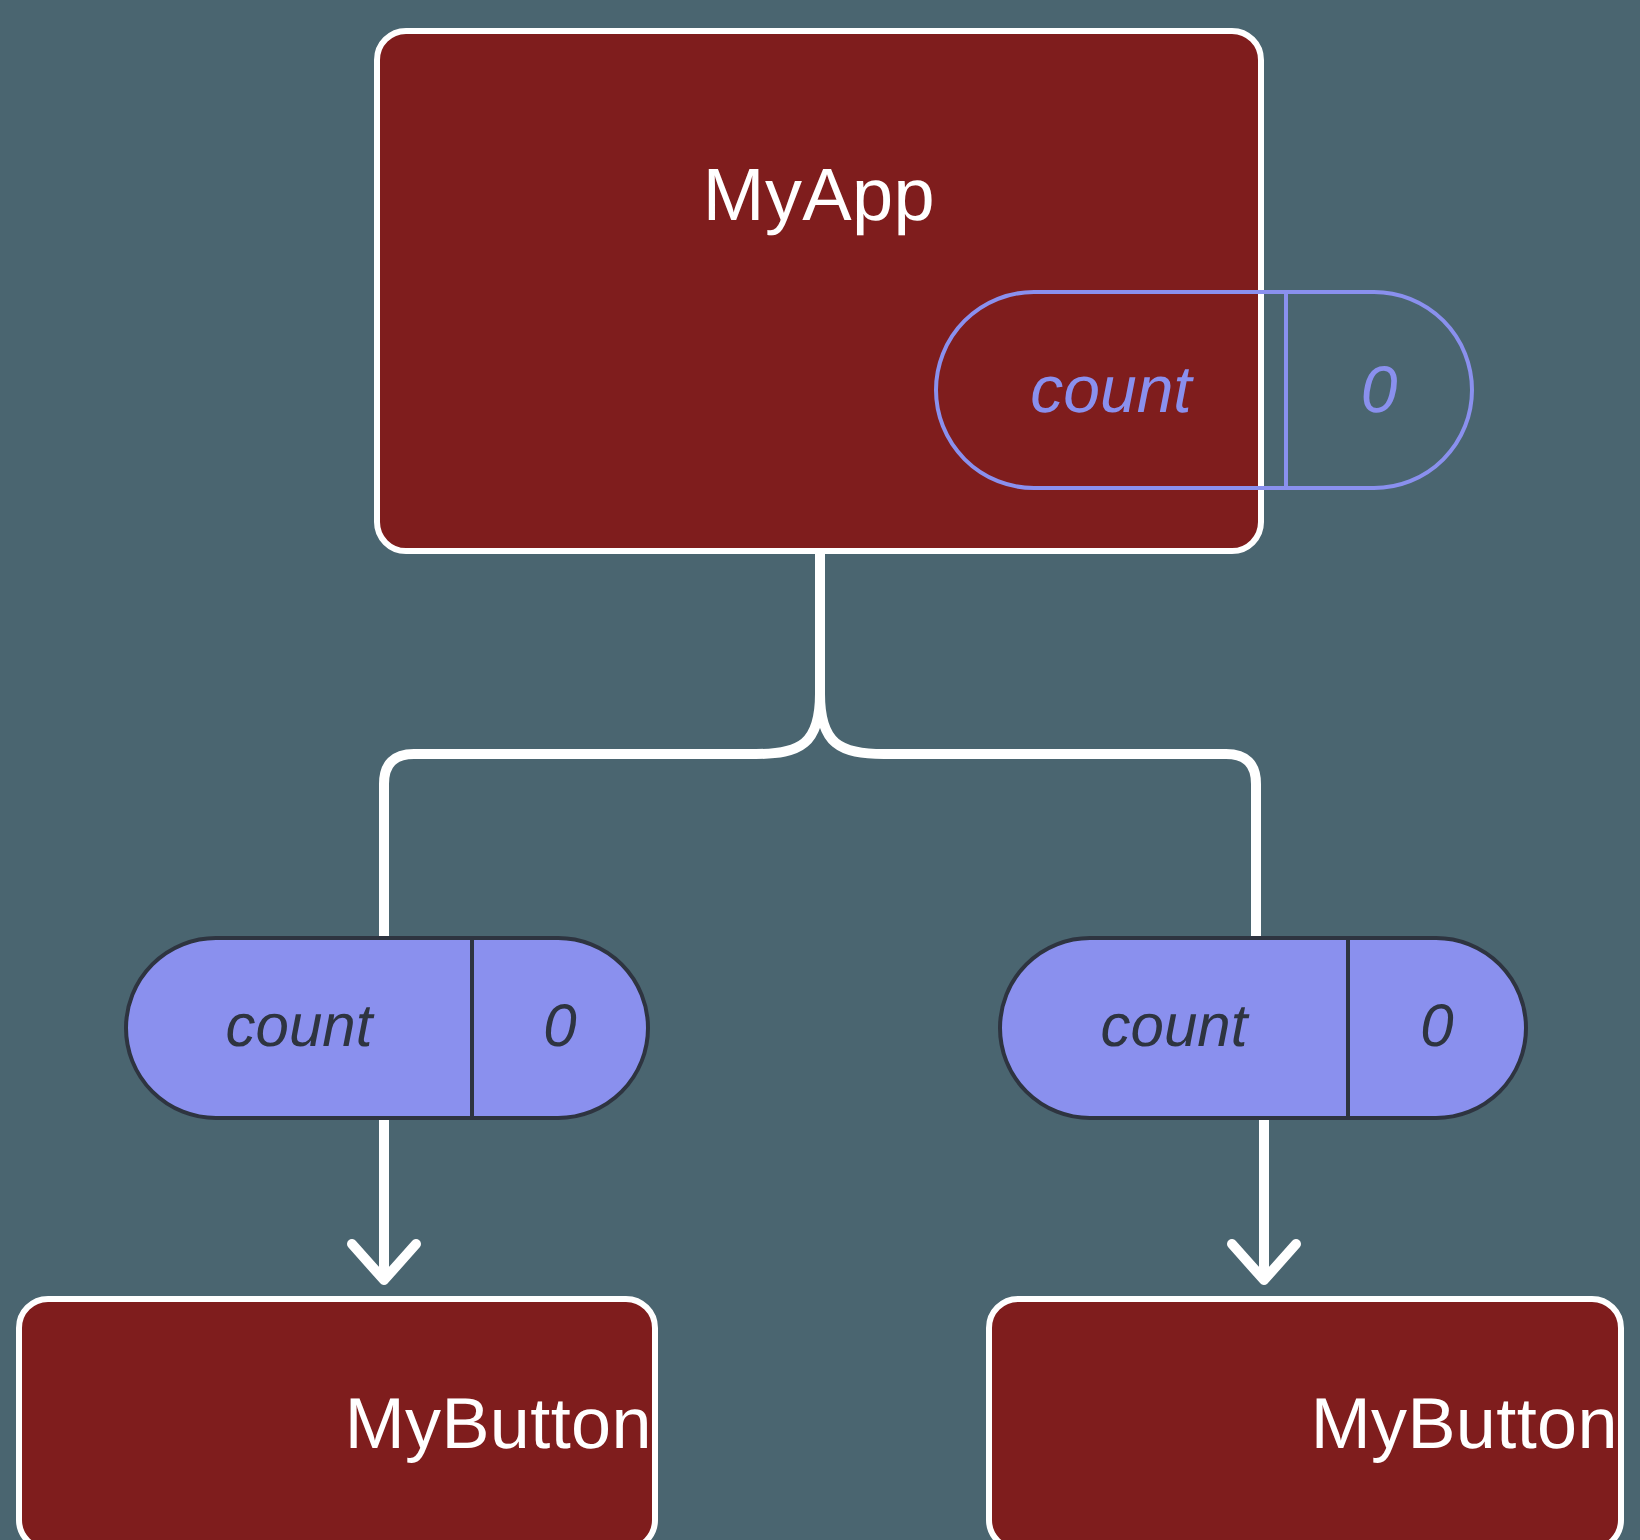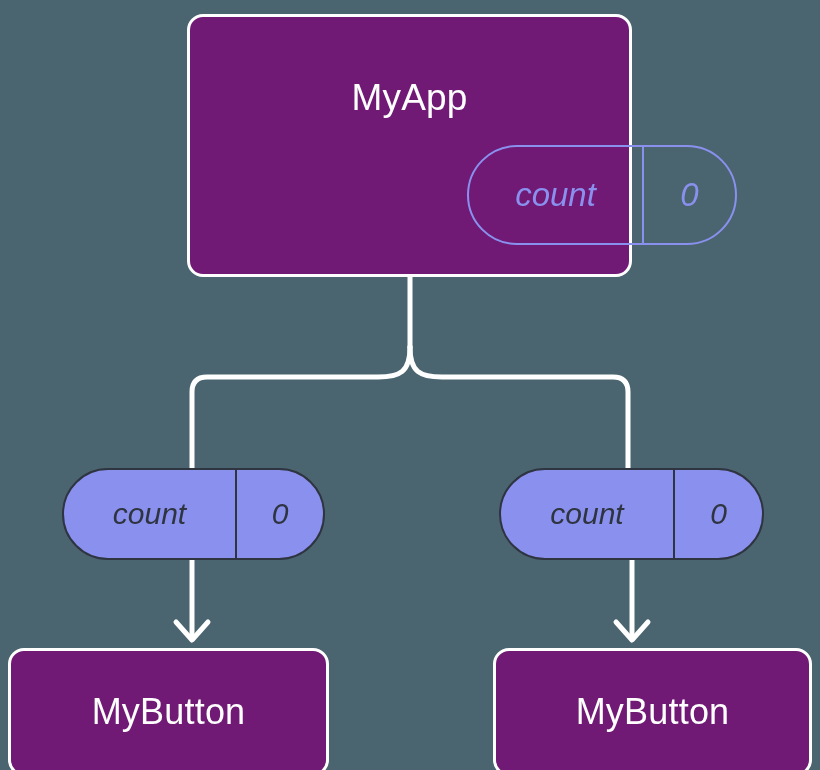--- a/index.html
+++ b/index.html
@@ -24,21 +24,21 @@
     top: 0;
     width: 820px;
     height: 770px;
     pointer-events: none;
   }
 
   
   .node-box {
     position: absolute;
     box-sizing: border-box;
-    background: #701a75;
+    background: #7f1d1d;
     border: 3px solid #ffffff;
     border-radius: 16px;
   }
   .node-title {
     position: absolute;
     left: 0;
     right: 0;
     text-align: center;
     color: #ffffff;
     font-weight: 400;
@@ -66,20 +66,21 @@
   #btn-right-box {
     left: 493px;
     top: 648px;
     width: 319px;
     height: 128px;
   }
   #btn-left-box .node-title,
   #btn-right-box .node-title {
     top: 40px;
     font-size: 36px;
+    text-align: right;
   }
 
   
   .pill {
     position: absolute;
     box-sizing: border-box;
     display: flex;
     align-items: stretch;
     border-style: solid;
     border-width: 2px;

